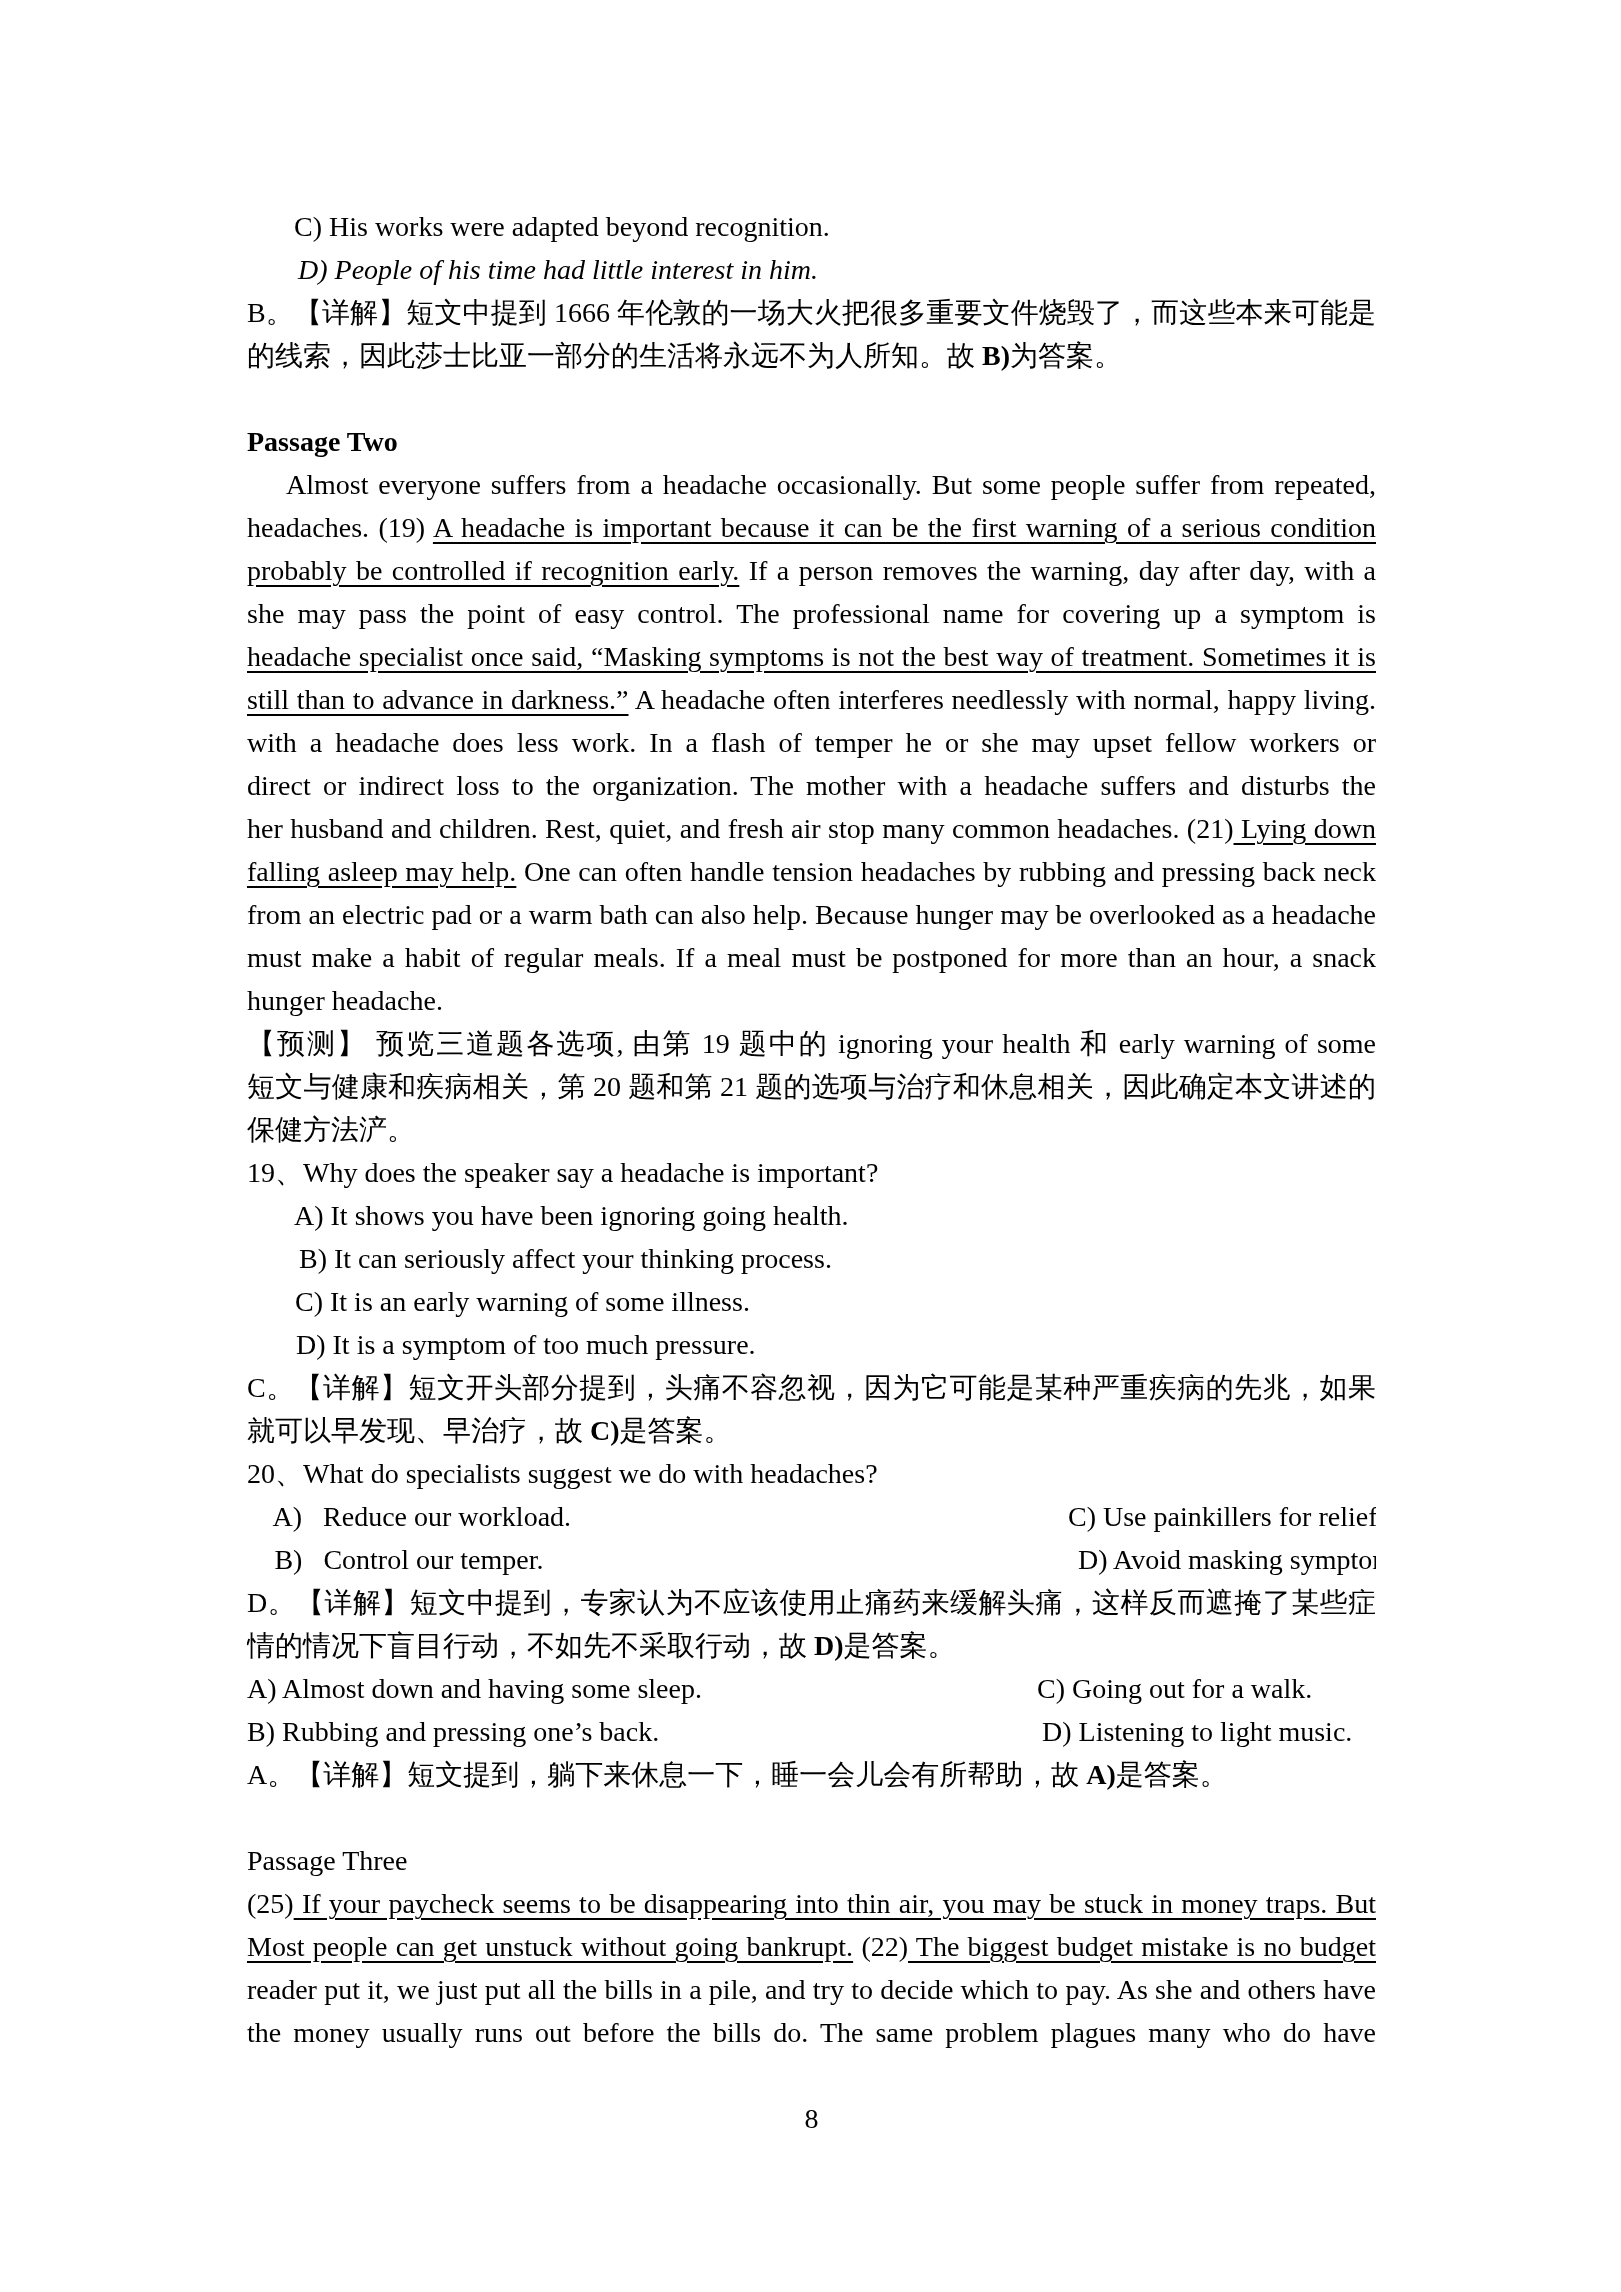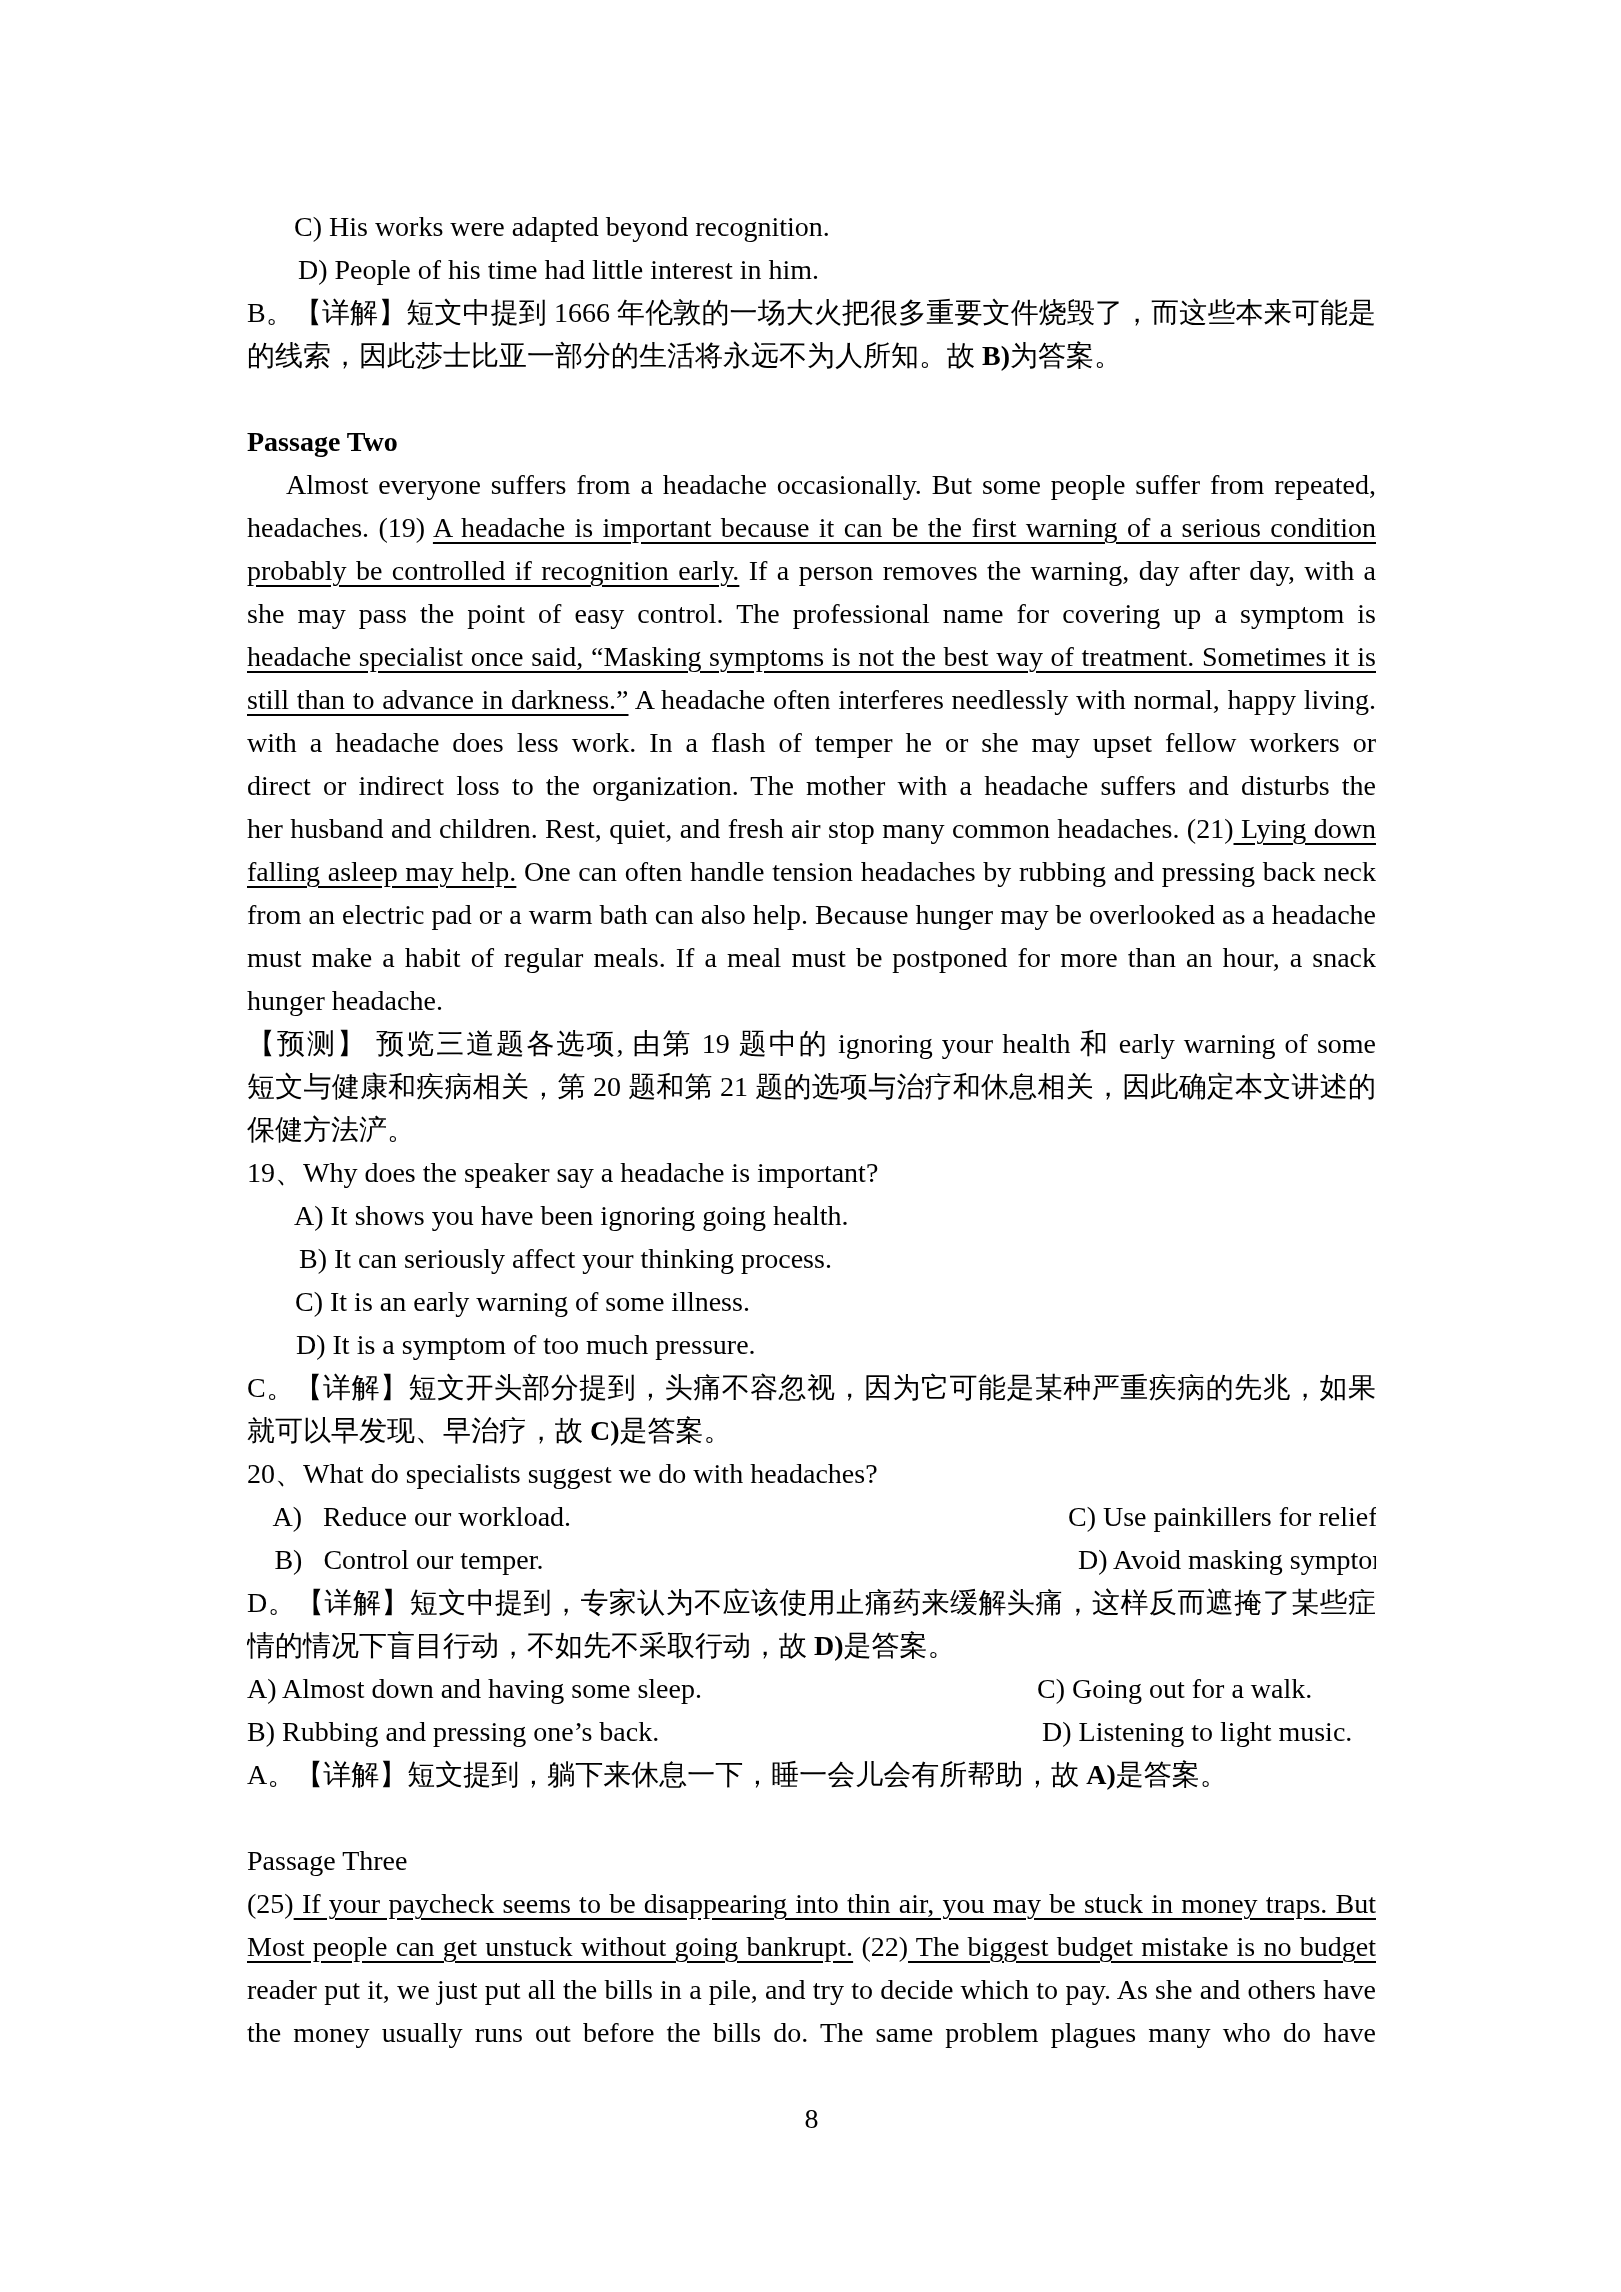--- a/index.html
+++ b/index.html
@@ -15,21 +15,21 @@
   .c{text-align:center;text-align-last:center;}
   .b{font-weight:bold;}
   .u{text-decoration:underline;text-decoration-thickness:2px;text-underline-offset:4.9px;}
   .col2{position:absolute;top:0;white-space:nowrap;}
 </style>
 </head>
 <body>
 
 <div id="doc">
     <div class="ln" style="padding-left: 47px;"><span>C) His works were adapted beyond recognition.</span></div>
-    <div class="ln" style="padding-left: 51px;"><span>D) People of his time had little interest in him.</span></div>
+    <div class="ln" style="padding-left: 51px; font-style: italic;"><span>D) People of his time had little interest in him.</span></div>
     <div class="ln j"><span>B。【详解】短文中提到 1666 年伦敦的一场大火把很多重要文件烧毁了，而这些本来可能是了解莎士比亚</span></div>
     <div class="ln"><span>的线索，因此莎士比亚一部分的生活将永远不为人所知。故 </span><span class="b">B)</span><span>为答案。</span></div>
     <div class="ln"></div>
     <div class="ln"><span class="b">Passage Two</span></div>
     <div class="ln j" style="padding-left: 39px;"><span>Almost everyone suffers from a headache occasionally. But some people suffer from repeated, frequent</span></div>
     <div class="ln j"><span>headaches. (19) </span><span class="u">A headache is important because it can be the first warning of a serious condition that could</span></div>
     <div class="ln j"><span class="u">probably be controlled if recognition early.</span><span> If a person removes the warning, day after day, with a painkiller, &nbsp;he or</span></div>
     <div class="ln j"><span>she may pass the point of easy control. The professional name for covering up a symptom is “masking”. </span></div>
     <div class="ln j"><span class="u">headache specialist once said, “Masking symptoms is not the best way of treatment. Sometimes it is wiser to stand</span></div>
     <div class="ln j"><span class="u">still than to advance in darkness.”</span><span> A headache often interferes needlessly with normal, happy living. The employee</span></div>

